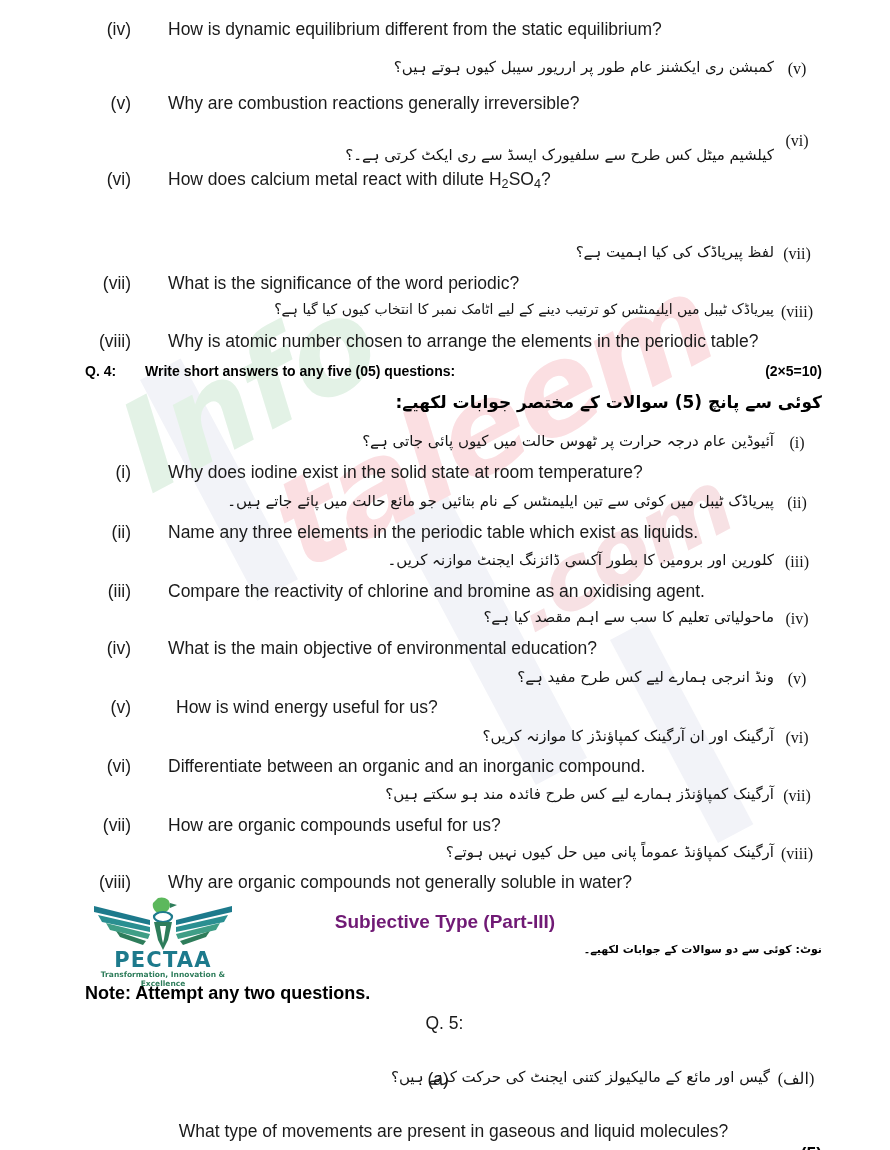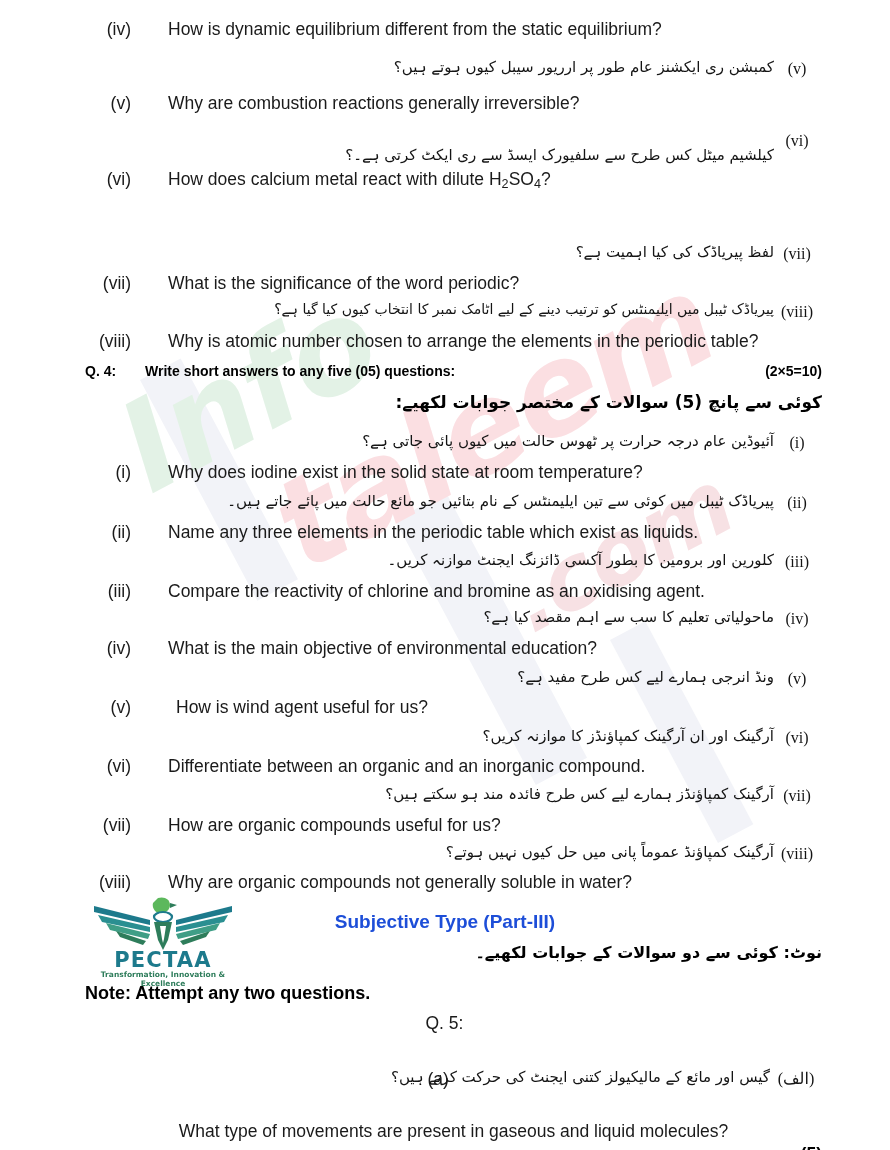--- a/index.html
+++ b/index.html
@@ -157,36 +157,36 @@
     white-space: nowrap;
   }
 
   .center-head {
     position: absolute;
     left: 0;
     width: 890px;
     text-align: center;
     font-weight: 700;
     font-size: 19px;
-    color: #1d4ed8;
+    color: #701a75;
   }
 
   .note-en {
     position: absolute;
     left: 85px;
     font-weight: 700;
     font-size: 18px;
     color: #000000;
   }
 
   .note-ur {
     position: absolute;
     right: 68px;
     font-family: "DejaVu Sans", "Liberation Sans", sans-serif;
-    font-size: 16px;
+    font-size: 11px;
     font-weight: 700;
     direction: rtl;
     unicode-bidi: isolate;
     white-space: nowrap;
     color: #000000;
   }
 
   
   .q-part {
     position: absolute;
@@ -349,21 +349,21 @@
       <span class="num">(iv)</span>
       <span class="txt">What is the main objective of environmental education?</span>
     </div>
 
     <div class="ur-num" style="top:670px;">(v)</div>
     <div class="q-ur" style="top:668px; right:116px;">
       <span class="utxt">ونڈ انرجی ہمارے لیے کس طرح مفید ہے؟</span>
     </div>
     <div class="row q-en extra-gap" style="left:85px; top:696px; right:68px;">
       <span class="num">(v)</span>
-      <span class="txt">How is wind agent useful for us?</span>
+      <span class="txt">How is wind energy useful for us?</span>
     </div>
 
     <div class="ur-num" style="top:729px;">(vi)</div>
     <div class="q-ur" style="top:727px; right:116px;">
       <span class="utxt">آرگینک اور ان آرگینک کمپاؤنڈز کا موازنہ کریں؟</span>
     </div>
     <div class="row q-en" style="left:85px; top:755px; right:68px;">
       <span class="num">(vi)</span>
       <span class="txt">Differentiate between an organic and an inorganic compound.</span>
     </div>

